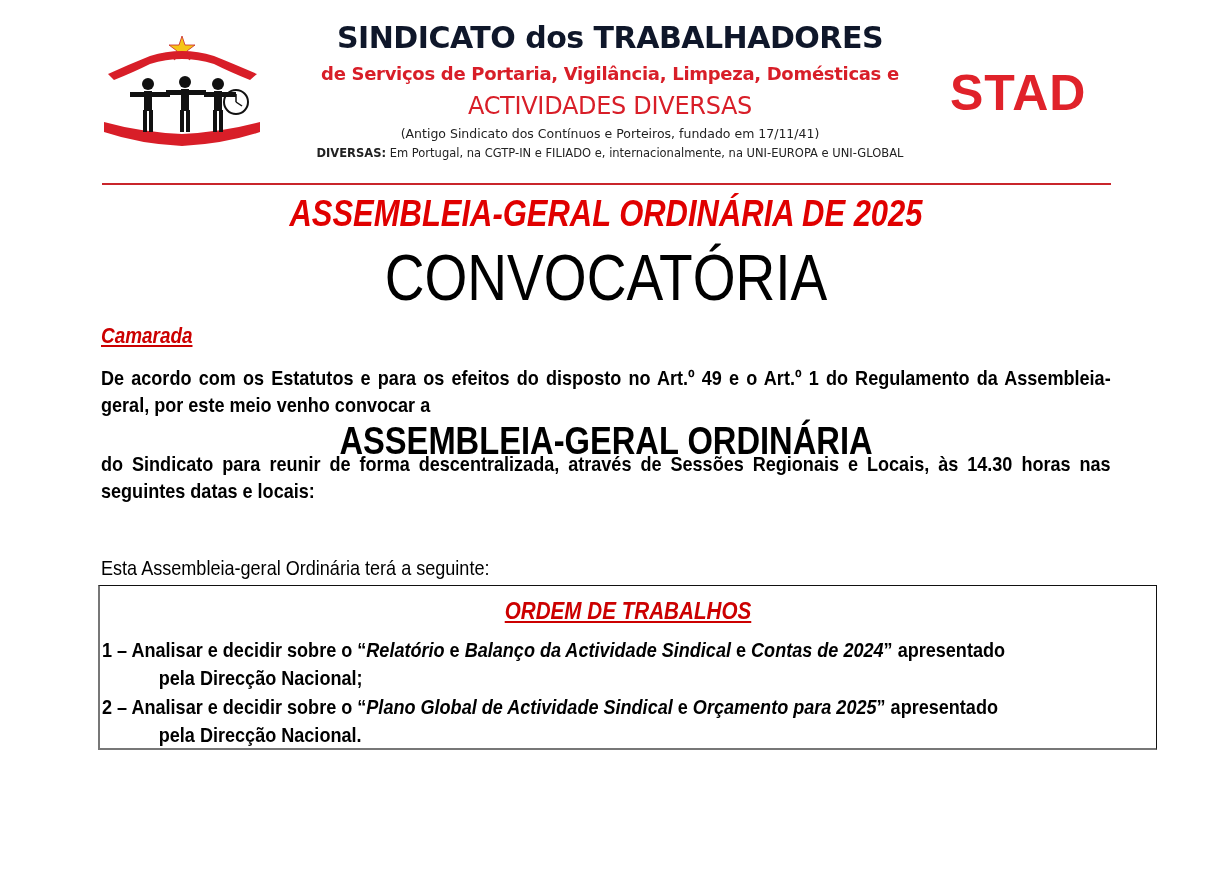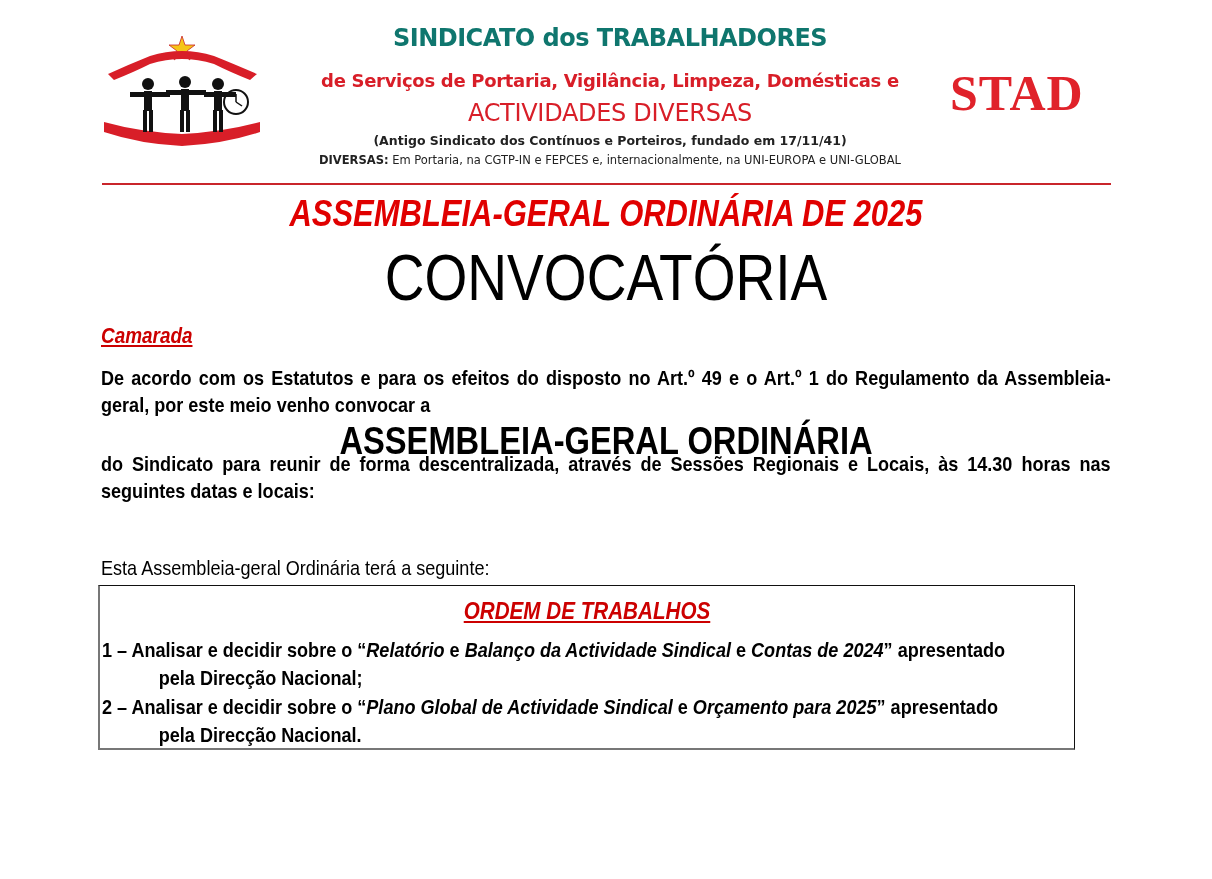--- a/index.html
+++ b/index.html
@@ -1,42 +1,42 @@
 <!DOCTYPE html>
 <html><head>
   <meta charset="utf-8">
   <style>
     html, body { margin:0; padding:0; background:#ffffff; }
     body { width:1212px; height:879px; position:relative; overflow:hidden; font-family:"Liberation Sans", sans-serif; color:#000; }
 
     .logo { position:absolute; left:100px; top:34px; width:165px; height:115px; }
     .header-center { position:absolute; left:300px; top:22px; width:620px; text-align:center; }
-    .h-title { color:#0f766e; font-weight:bold; font-size:24px; line-height:32px; font-family:"DejaVu Sans", sans-serif; letter-spacing:-0.5px; }
-    .h-sub { color:#d81e28; font-weight:bold; font-size:18px; line-height:26px; margin-top:14px; font-family:"DejaVu Sans", sans-serif; letter-spacing:-0.3px; }
+    .h-title { color:#0f172a; font-weight:bold; font-size:30px; line-height:32px; font-family:"DejaVu Sans", sans-serif; letter-spacing:-0.5px; }
+    .h-sub { color:#d81e28; font-weight:bold; font-size:18px; line-height:26px; margin-top:7px; font-family:"DejaVu Sans", sans-serif; letter-spacing:-0.3px; }
     .h-act { color:#d81e28; font-weight:normal; font-size:24px; line-height:32px; margin-top:3px; font-family:"DejaVu Sans", sans-serif; letter-spacing:-0.3px; }
-    .h-old { color:#222; font-weight:bold; font-size:12.5px; line-height:18px; margin-top:3px; font-family:"DejaVu Sans", sans-serif; }
+    .h-old { color:#222; font-weight:normal; font-size:12.5px; line-height:18px; margin-top:3px; font-family:"DejaVu Sans", sans-serif; }
     .h-fil { color:#222; font-size:11.5px; line-height:16px; margin-top:2px; font-family:"DejaVu Sans", sans-serif; }
     .h-fil b { font-weight:bold; }
-    .stad { position:absolute; left:950px; top:64px; color:#e0222a; font-weight:bold; font-size:50px; line-height:58px; font-family:Liberation Serif, serif; letter-spacing:1px; }
+    .stad { position:absolute; left:950px; top:64px; color:#e0222a; font-weight:bold; font-size:50px; line-height:58px; font-family:Liberation Sans, sans-serif; letter-spacing:1px; }
 
     .rule { position:absolute; left:102px; top:183px; width:1009px; height:2px; background:#c9252b; }
 
     .assembleia-2025 { position:absolute; left:0; width:1212px; top:192px; text-align:center; color:#e00000; font-weight:bold; font-style:italic; font-size:36px; line-height:44px; transform:scaleX(0.86); }
     .convoc { position:absolute; left:0; width:1212px; top:240px; text-align:center; font-size:64px; line-height:76px; transform:scaleX(0.86); }
 
     .camarada { position:absolute; left:101px; top:322px; color:#cc0000; font-weight:bold; font-style:italic; font-size:22px; line-height:28px; text-decoration:underline; transform-origin:left; transform:scaleX(0.86); }
 
     .para { position:absolute; left:101px; width:1010px; font-weight:bold; font-size:21px; line-height:27px; text-align:justify; }
     .para-inner { transform-origin:left top; transform:scaleX(0.86); width:1174px; }
     .p1 { top:364px; }
     .ag-title { position:absolute; left:0; width:1212px; top:418px; text-align:center; font-weight:bold; font-size:38px; line-height:46px; transform:scaleX(0.86); }
     .p2 { top:450px; }
     .esta { position:absolute; left:101px; top:554px; font-size:21px; line-height:27px; transform-origin:left; transform:scaleX(0.86); white-space:nowrap; }
 
-    .ordem-box { position:absolute; left:98px; top:585px; width:977px; height:165px; border:1px solid #111; border-left:2px solid #777; border-bottom:2px solid #777; box-sizing:border-box; }
+    .ordem-box { position:absolute; left:98px; top:585px; width:1059px; height:165px; border:1px solid #111; border-left:2px solid #777; border-bottom:2px solid #777; box-sizing:border-box; }
     .ordem-title { position:absolute; left:0; width:100%; top:10px; text-align:center; color:#cc0000; font-weight:bold; font-style:italic; font-size:24px; line-height:30px; text-decoration:underline; transform:scaleX(0.86); }
     .item { position:absolute; left:2px; width:1200px; font-weight:bold; font-size:21px; line-height:28px; transform-origin:left top; transform:scaleX(0.86); white-space:nowrap; }
     .item i { font-style:italic; }
     .item .cont { padding-left:66px; display:block; }
     .i1 { top:50px; }
     .i2 { top:107px; }
   </style>
 </head>
 <body>
 
@@ -66,21 +66,21 @@
     <line x1="136" y1="68" x2="136" y2="60" stroke="#111" stroke-width="1.5"></line>
     <line x1="136" y1="68" x2="142" y2="72" stroke="#111" stroke-width="1.5"></line>
   </svg>
 </div>
 
 <div class="header-center">
   <div class="h-title">SINDICATO dos TRABALHADORES</div>
   <div class="h-sub">de Serviços de Portaria, Vigilância, Limpeza, Domésticas e</div>
   <div class="h-act">ACTIVIDADES DIVERSAS</div>
   <div class="h-old">(Antigo Sindicato dos Contínuos e Porteiros, fundado em 17/11/41)</div>
-  <div class="h-fil"><b>DIVERSAS:</b><span> Em Portaria, na CGTP-IN e FEPCES e, internacionalmente, na UNI-EUROPA e UNI-GLOBAL</span></div>
+  <div class="h-fil"><b>DIVERSAS:</b><span> Em Portugal, na CGTP-IN e FILIADO e, internacionalmente, na UNI-EUROPA e UNI-GLOBAL</span></div>
 </div>
 
 <div class="stad">STAD</div>
 
 <div class="rule"></div>
 
 <div class="assembleia-2025">ASSEMBLEIA-GERAL ORDINÁRIA DE 2025</div>
 <div class="convoc">CONVOCATÓRIA</div>
 
 <div class="camarada">Camarada</div>

